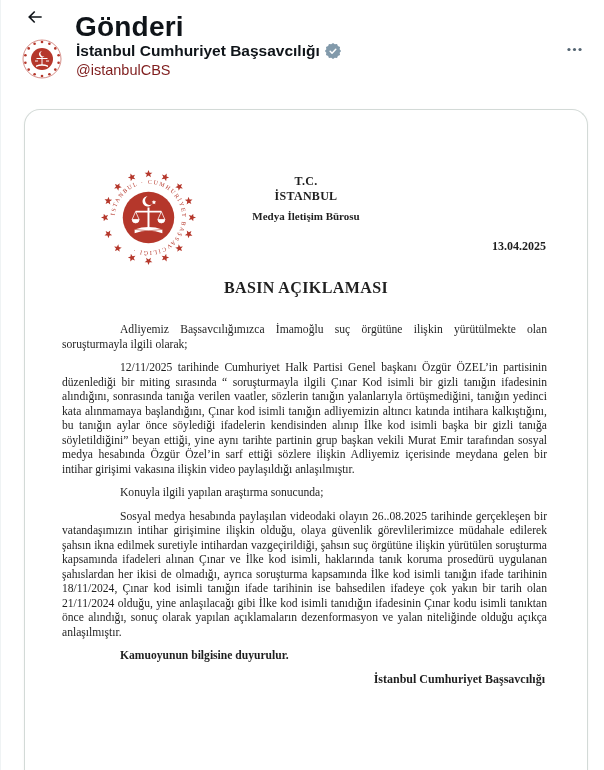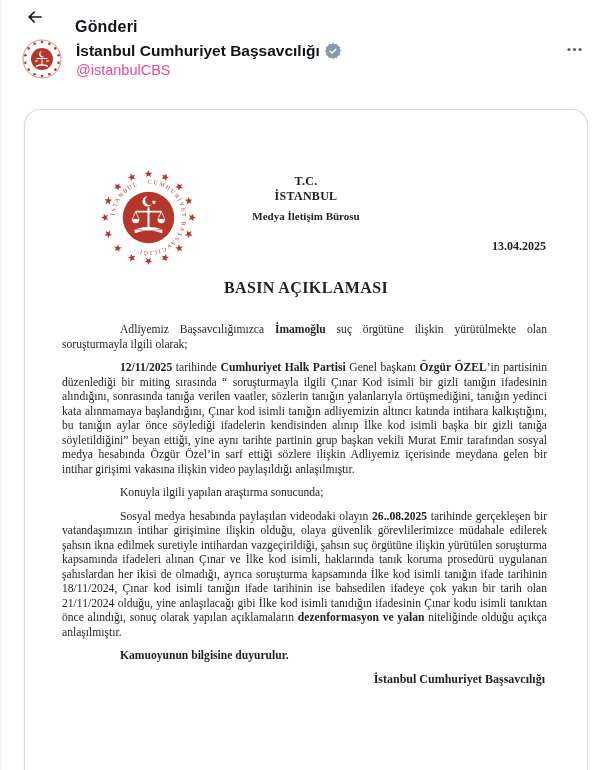--- a/index.html
+++ b/index.html
@@ -8,30 +8,30 @@
     background:#ffffff;
     font-family:"Liberation Sans","DejaVu Sans",sans-serif;
     color:#0f1419;
   }
   .column{position:absolute;inset:0;border-left:1px solid #eff3f4;}
 
   
   .topbar{position:absolute;top:0;left:0;right:0;height:34px;display:flex;align-items:center;}
   .back-btn{width:36px;height:26px;margin-left:16px;display:flex;align-items:center;justify-content:center;
     font-size:20px;cursor:pointer;border-radius:50%;}
-  .topbar-title{font-size:16px;font-weight:700;margin-left:22px;letter-spacing:.2px;margin-top:19px;}
+  .topbar-title{font-size:28px;font-weight:700;margin-left:22px;letter-spacing:.2px;margin-top:19px;}
 
   
   .tweet-head{position:absolute;top:38px;left:20px;right:16px;height:44px;display:flex;}
   .avatar{width:42px;height:42px;border-radius:50%;overflow:hidden;flex:0 0 42px;background:#fff;}
   .author{margin-left:13px;display:flex;flex-direction:column;justify-content:center;line-height:1.25;}
   .author-name-row{display:flex;align-items:center;gap:4px;}
   .author-name{font-size:15.5px;font-weight:700;}
   .badge{width:18px;height:18px;display:inline-block;}
-  .author-handle{font-size:14.5px;color:#ec4899;}
+  .author-handle{font-size:14.5px;color:#7f1d1d;}
   .more-btn{margin-left:auto;align-self:flex-start;color:#536471;font-size:15px;letter-spacing:1.5px;
     font-weight:700;padding:2px 4px;cursor:pointer;}
 
   
   .doc-page{
     position:absolute;left:23px;top:109px;width:562px;height:661px;
     background:#ffffff;border:1px solid #d3dad7;border-bottom:none;
     border-radius:16px 16px 0 0;
     box-shadow:0 1px 3px rgba(0,0,0,.05);
     overflow:hidden;
@@ -41,21 +41,21 @@
   .letterhead{position:relative;padding-top:64px;}
   .seal{position:absolute;left:74px;top:58px;width:99px;height:99px;}
   .gov-header{text-align:center;font-weight:700;line-height:15px;font-size:12px;letter-spacing:.3px;}
   .gov-header .l3{font-size:12.5px;}
   .bureau{text-align:center;font-weight:700;font-size:11px;margin-top:6px;}
   .doc-date{text-align:right;font-weight:700;font-size:12px;padding-right:41px;margin-top:17px;}
   .doc-title{text-align:center;font-weight:700;font-size:16px;letter-spacing:.4px;margin-top:25px;}
 
   .doc-body{margin:26px 40px 0 37px;font-size:11.6px;line-height:14.5px;}
   .doc-body p{margin:0 0 9px 0;text-align:justify;text-indent:58px;}
-  .doc-body p b{font-weight:700;}
+  .doc-body p b{font-weight:400;}
   .doc-closing{margin:3px 40px 0 37px;font-size:11.6px;text-indent:58px;font-weight:bold;}
   .doc-signature{margin:10px 42px 0 0;text-align:right;font-weight:700;font-size:12px;
     font-family:"Liberation Serif","DejaVu Serif",serif;}
 </style>
 </head>
 <body>
 
 <div class="column">
 
   <div class="topbar">

